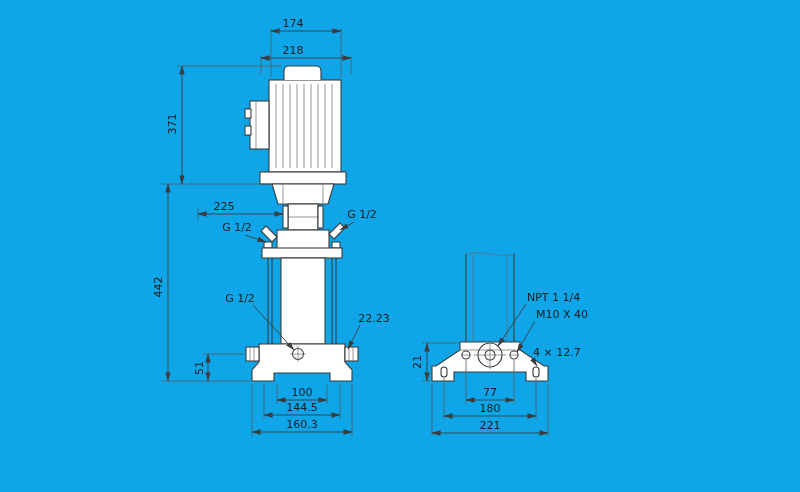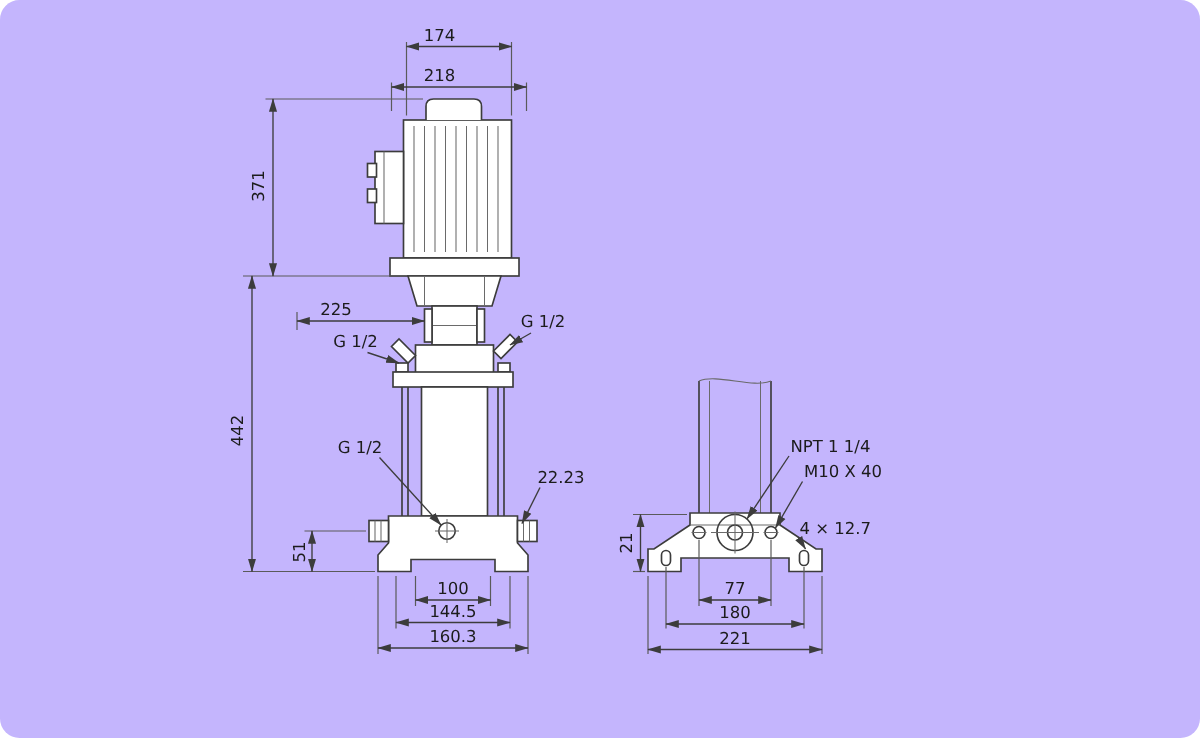--- a/index.html
+++ b/index.html
@@ -1,17 +1,17 @@
 <!DOCTYPE html>
 <html><head>
 <meta charset="utf-8">
 <style>
   html,body{margin:0;padding:0;background:#ffffff;}
-  .canvas{position:relative;width:800px;height:492px;background:#c4b5fd;overflow:hidden;
-          font-family:"DejaVu Sans", sans-serif;border-radius:13px;}
+  .canvas{position:relative;width:800px;height:492px;background:#0ea5e9;overflow:hidden;
+          font-family:"DejaVu Sans", sans-serif;}
   svg{display:block;}
   .shape{fill:#ffffff;stroke:#3c3c3c;stroke-width:1.1;}
   .shapeln{fill:none;stroke:#3c3c3c;stroke-width:1.1;}
   .thin{fill:none;stroke:#6a6a6a;stroke-width:0.7;}
   .ext{stroke:#5a5a5a;stroke-width:0.8;fill:none;}
   .dim{stroke:#3c3c3c;stroke-width:0.9;fill:none;marker-start:url(#arr);marker-end:url(#arr);}
   .leader{stroke:#3c3c3c;stroke-width:0.9;fill:none;marker-end:url(#arr);}
   text{font-family:"DejaVu Sans", sans-serif;font-size:11px;fill:#1c1c1c;}
 </style>
 </head>

